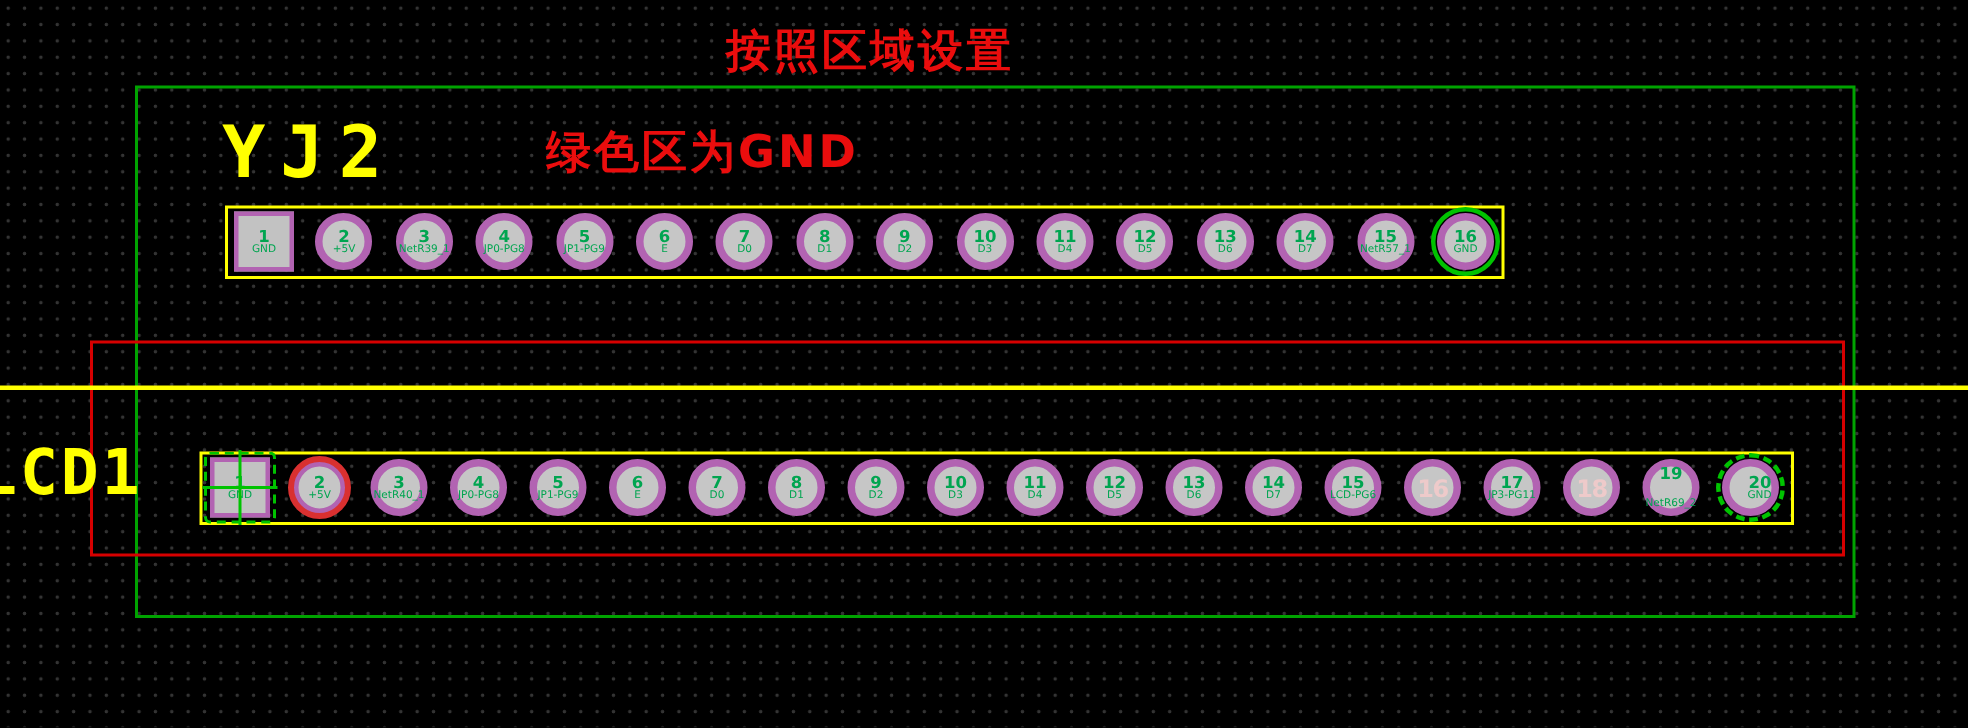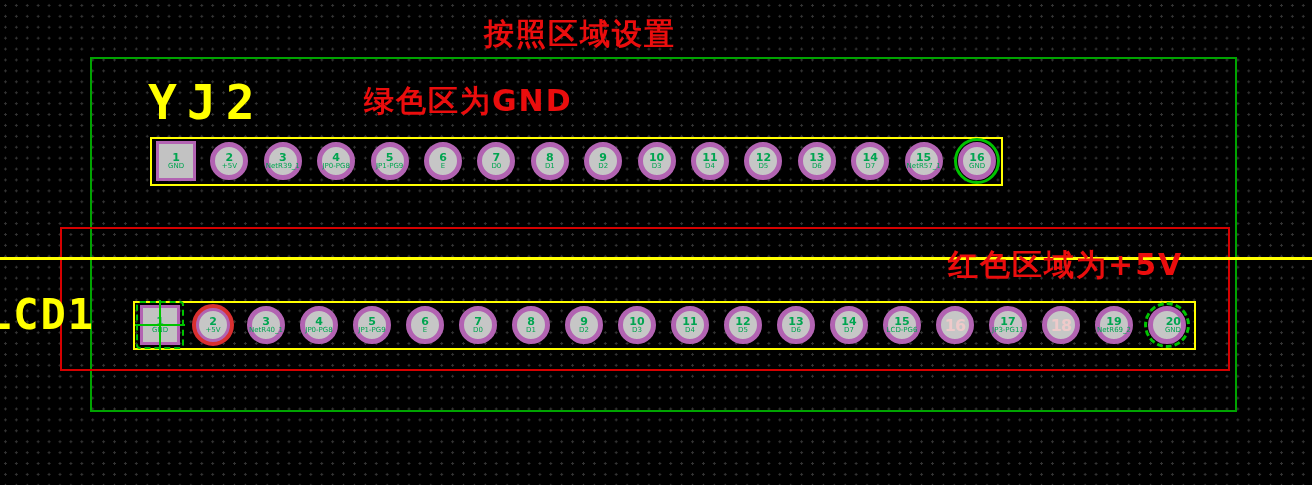--- a/index.html
+++ b/index.html
@@ -60,21 +60,20 @@
 <body>
 
 <div class="canvas">
 
   <div class="zone zone-green"></div>
   <div class="zone zone-red"></div>
   <div class="yellow-line"></div>
 
   <div class="note note-green">绿色区为GND</div>
   <div class="note note-title">按照区域设置</div>
-  <div class="note note-red">红色区域为+5V</div>
 
   <div class="designator desig-yj2">YJ2</div>
   <div class="designator desig-lcd1">LCD1</div>
 
   <div class="comp-box box-yj2">
     <div class="pads">
         <div class="pad square" style="left: 24px; top: 22px;">
           <div class="pad-num">1</div>
           <div class="pad-net">GND</div>
         </div>
@@ -211,21 +210,21 @@
         <div class="pad" style="left: 820px; top: 22px;">
           <div class="pad-num big">16</div>
         </div>
         <div class="pad" style="left: 873px; top: 22px;">
           <div class="pad-num">17</div>
           <div class="pad-net">JP3-PG11</div>
         </div>
         <div class="pad" style="left: 926px; top: 22px;">
           <div class="pad-num big">18</div>
         </div>
-        <div class="pad" style="left: 979px; top: 22px;">
+        <div class="pad" style="left: 979px; top: 22px; justify-content: space-between;">
           <div class="pad-num">19</div>
           <div class="pad-net">NetR69_2</div>
         </div>
         <div class="pad" style="left: 1032px; top: 22px; align-items: flex-end;">
           <div class="mark mark-green-dashed"></div>
           <div class="pad-num">20</div>
           <div class="pad-net">GND</div>
         </div>
       </div>
   </div>

